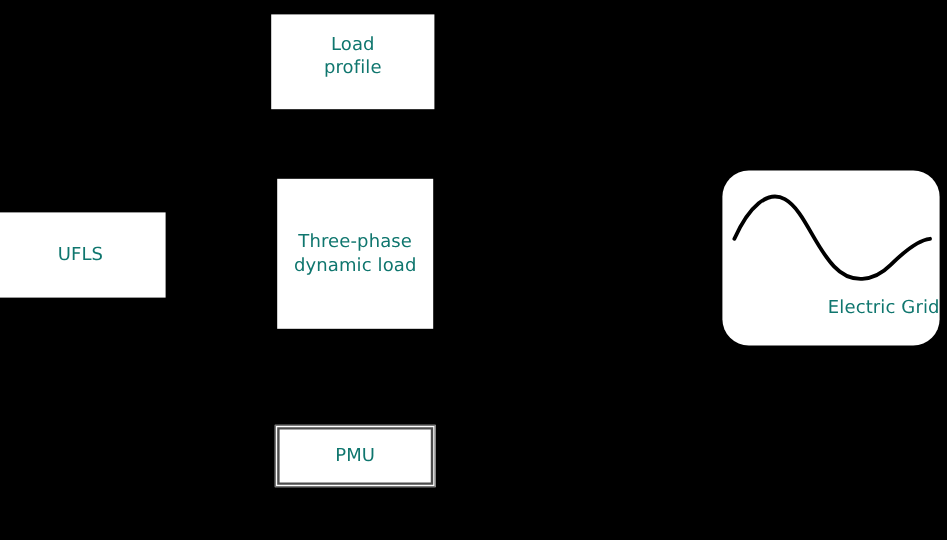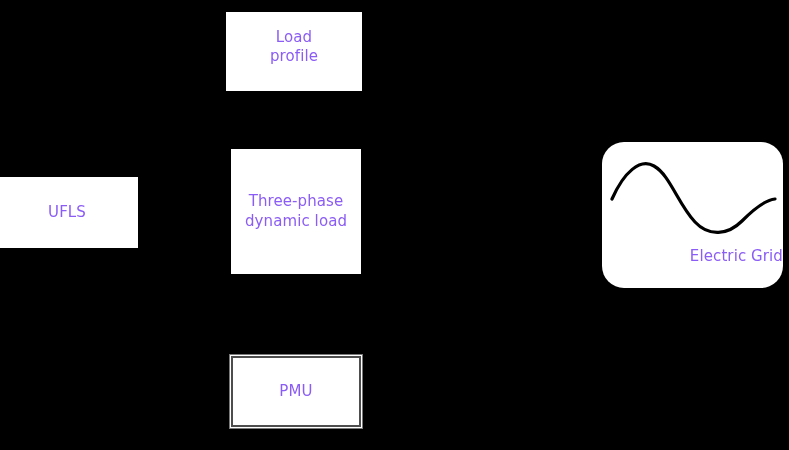--- a/index.html
+++ b/index.html
@@ -14,21 +14,21 @@
     height: 450px;
     background: #000000;
     overflow: hidden;
     font-family: "DejaVu Sans", "Liberation Sans", sans-serif;
   }
 
   
   .block {
     position: absolute;
     background: #ffffff;
-    color: #8b5cf6;
+    color: #0f766e;
     display: flex;
     align-items: center;
     justify-content: center;
     text-align: center;
     box-sizing: border-box;
     line-height: 1.28;
     font-size: 15px;
     letter-spacing: 0.1px;
     white-space: pre-line;
   }
@@ -54,21 +54,21 @@
     left: 231px;
     top: 149px;
     width: 130px;
     height: 125px;
   }
 
   .block-pmu {
     left: 229px;
     top: 354px;
     width: 134px;
-    height: 75px;
+    height: 52px;
     background: #ffffff;
     border: 1px solid #7a7a7a;
     box-shadow:
       inset 0 0 0 1px #ffffff,
       inset 0 0 0 3px #4d4d4d;
   }
 
   .block-grid {
     left: 602px;
     top: 142px;

